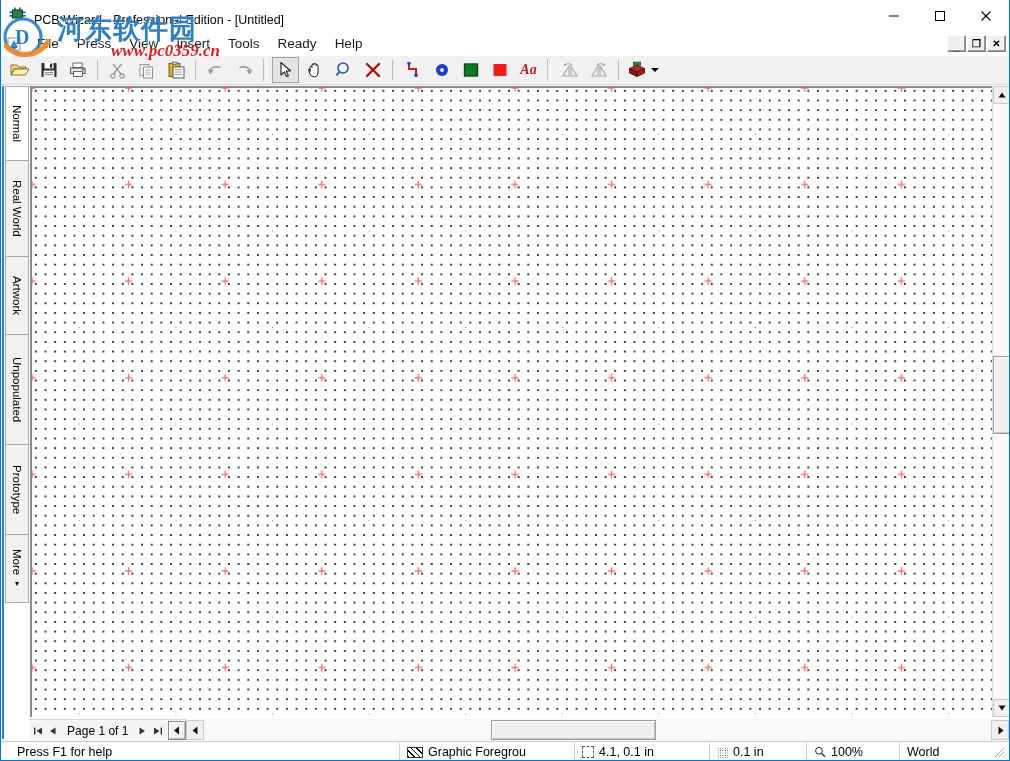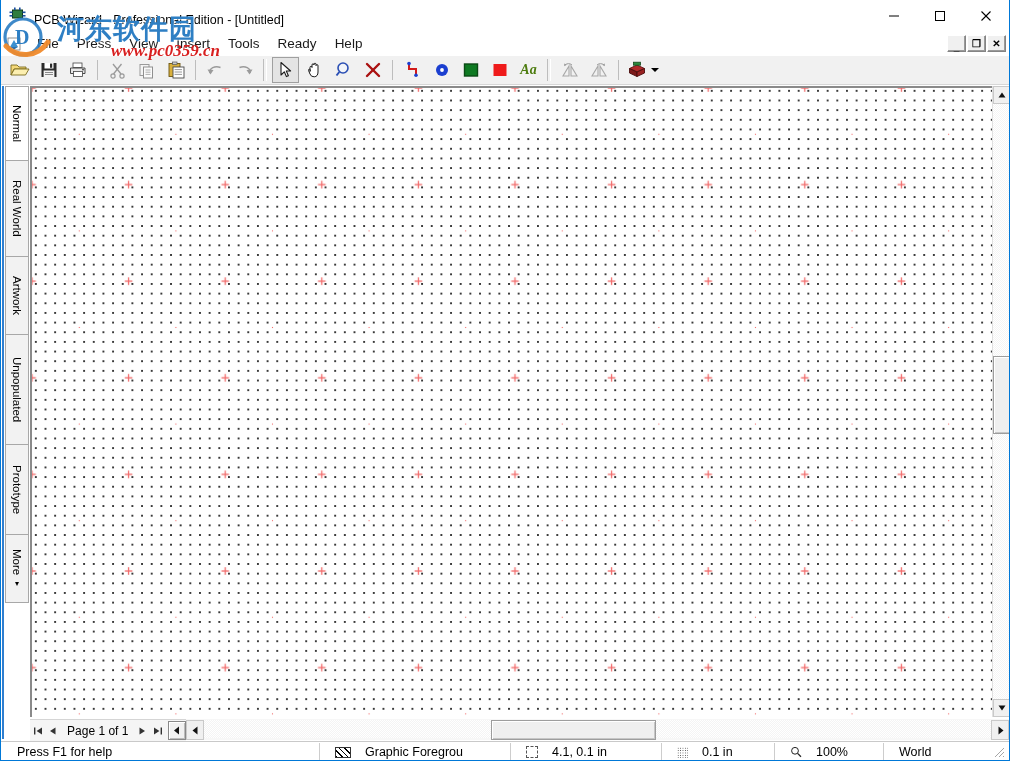--- a/index.html
+++ b/index.html
@@ -201,22 +201,22 @@
   .statusbar {
     position: absolute; left: 0; top: 741px; width: 1008px; height: 20px;
     background: #ffffff;
     border-top: 1px solid #c9c9c9;
     display: flex; align-items: center;
     font-size: 12.5px; color: #000;
   }
   .st-help { padding-left: 16px; flex: none; }
   .st-spacer { flex: 1; }
   .st-pane {
-    height: 18px; display: flex; align-items: center; gap: 14px;
-    border-left: 1px solid #cdcdcd; padding: 0 15px; white-space: nowrap;
+    height: 18px; display: flex; align-items: center; gap: 5px;
+    border-left: 1px solid #cdcdcd; padding: 0 7px; white-space: nowrap;
   }
   .st-grip {
     width: 14px; height: 14px; margin-left: 4px; margin-right: 3px; position: relative;
   }
 
   
   .ico-hatch {
     width: 16px; height: 11px; border: 1px solid #333; box-sizing: border-box;
     background-image: repeating-linear-gradient(45deg, #000 0 1px, transparent 1px 4px);
   }
@@ -451,21 +451,21 @@
       </svg>
     </div>
 
     <div class="tbtn">
       <svg width="18" height="18" viewBox="0 0 18 18">
         <rect x="2.5" y="3" width="13" height="12" fill="#ef1b1b"></rect>
       </svg>
     </div>
 
     <div class="tbtn">
-      <span style="font-family:'Liberation Serif',serif;font-style:italic;font-weight:bold;font-size:14px;color:#4d7c0f;">Aa</span>
+      <span style="font-family:'Liberation Serif',serif;font-style:italic;font-weight:bold;font-size:14px;color:#b91c1c;">Aa</span>
     </div>
 
     <div class="tsep2"></div>
 
     <div class="tbtn">
       <svg width="20" height="17" viewBox="0 0 20 17">
         <path d="M3 14 L9 14 L9 4 Z" fill="none" stroke="#a8a8a8" stroke-width="1.1"></path>
         <path d="M11 14 L17 14 L11 4 Z" fill="none" stroke="#a8a8a8" stroke-width="1.1"></path>
         <path d="M5 3 C7 1.2, 10 1.2, 12 3" fill="none" stroke="#9a9a9a" stroke-width="1"></path>
         <path d="M4.2 1.4 L4.2 4.2 L6.8 2.8 Z" fill="#9a9a9a"></path>

